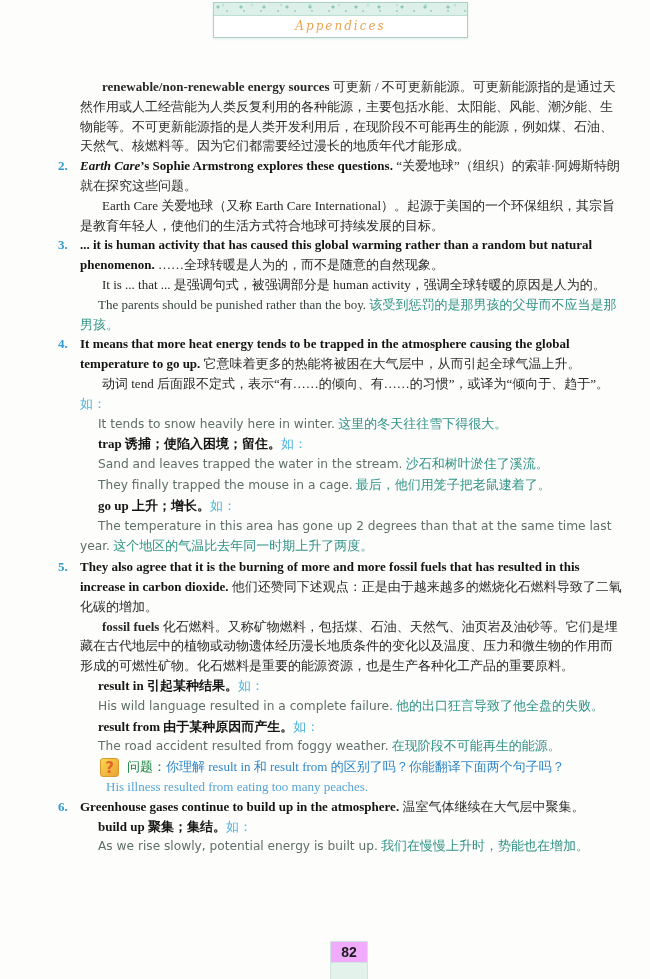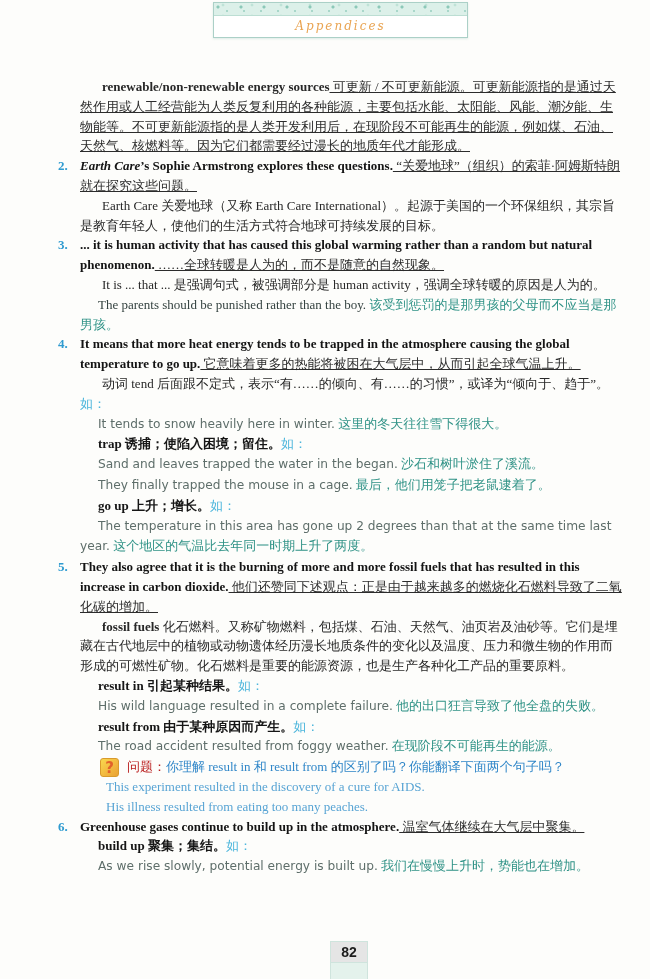--- a/index.html
+++ b/index.html
@@ -40,21 +40,21 @@
   }
   p{margin:0;}
   .intro{margin-left:22px;text-indent:22px;}
   .item{display:flex;}
   .num{
     width:22px;flex:0 0 22px;
     color:#2f9bd0;font-weight:bold;
   }
   .body{flex:1;min-width:0;}
   .lead b{color:#141414;}
-  .zh{color:#2c2c2c;text-decoration:underline;}
+  .zh{color:#2c2c2c;}
   .sub{text-indent:22px;}
   .exline,.gloss{text-indent:18px;}
   .gloss b{color:#161616;}
   .eg{color:#4db6dc;}
   .ex-en{
     font-family:"DejaVu Sans","Liberation Sans",sans-serif;
     font-size:12.2px;color:#5e6e6a;
   }
   .ex-zh{color:#2f9286;}
   .ex-serif-en{color:#33413f;}
@@ -63,26 +63,26 @@
   .qicon{
     flex:0 0 19px;width:19px;height:19px;margin-top:1px;margin-right:8px;
     background:linear-gradient(135deg,#f9d84e 0%,#f2b93f 55%,#e9a234 100%);
     border-radius:3px;border:1px solid #d99a2c;
     color:#e2622a;font-weight:bold;font-size:15px;line-height:18px;
     text-align:center;
     font-family:"DejaVu Sans",sans-serif;
     box-sizing:border-box;
   }
   .qtext{color:#2f86c8;}
-  .qlabel{font-weight:normal;color:#b91c1c;}
+  .qlabel{font-weight:normal;color:#15803d;}
   .qsent{margin-left:26px;color:#58a4d4;}
   
   .footer-box{position:absolute;left:330px;top:941px;width:38px;}
   .pagenum{
-    border:1px solid #cfe4dd;background:#e5e5e5;
+    border:1px solid #cfe4dd;background:#f0abfc;
     text-align:center;font-family:"Liberation Sans","DejaVu Sans",sans-serif;
     font-weight:bold;font-size:14px;color:#1c1c1c;
     height:20px;line-height:20px;
   }
   .footer-teal{
     height:18px;background:#e4f2ec;
     border:1px solid #cfe4dd;border-top:none;
   }
 </style>
 </head>
@@ -114,41 +114,40 @@
     </div>
   </div>
 
   <div class="item">
     <span class="num">4.</span>
     <div class="body">
       <p class="lead"><b>It means that more heat energy tends to be trapped in the atmosphere causing the global temperature to go up.</b><span class="zh"> 它意味着更多的热能将被困在大气层中，从而引起全球气温上升。</span></p>
       <p class="sub"><span>动词 tend 后面跟不定式，表示“有……的倾向、有……的习惯”，或译为“倾向于、趋于”。</span><span class="eg">如：</span></p>
       <p class="exline"><span class="ex-en">It tends to snow heavily here in winter.</span><span class="ex-zh"> 这里的冬天往往雪下得很大。</span></p>
       <p class="gloss"><b>trap</b><b> 诱捕；使陷入困境；留住。</b><span class="eg">如：</span></p>
-      <p class="exline"><span class="ex-en">Sand and leaves trapped the water in the began.</span><span class="ex-zh"> 沙石和树叶淤住了溪流。</span></p>
+      <p class="exline"><span class="ex-en">Sand and leaves trapped the water in the stream.</span><span class="ex-zh"> 沙石和树叶淤住了溪流。</span></p>
       <p class="exline"><span class="ex-en">They finally trapped the mouse in a cage.</span><span class="ex-zh"> 最后，他们用笼子把老鼠逮着了。</span></p>
       <p class="gloss"><b>go up</b><b> 上升；增长。</b><span class="eg">如：</span></p>
       <p class="exline"><span class="ex-en">The temperature in this area has gone up 2 degrees than that at the same time last year.</span><span class="ex-zh"> 这个地区的气温比去年同一时期上升了两度。</span></p>
     </div>
   </div>
 
   <div class="item">
     <span class="num">5.</span>
     <div class="body">
       <p class="lead"><b>They also agree that it is the burning of more and more fossil fuels that has resulted in this increase in carbon dioxide.</b><span class="zh"> 他们还赞同下述观点：正是由于越来越多的燃烧化石燃料导致了二氧化碳的增加。</span></p>
       <p class="sub"><b>fossil fuels</b><span> 化石燃料。又称矿物燃料，包括煤、石油、天然气、油页岩及油砂等。它们是埋藏在古代地层中的植物或动物遗体经历漫长地质条件的变化以及温度、压力和微生物的作用而形成的可燃性矿物。化石燃料是重要的能源资源，也是生产各种化工产品的重要原料。</span></p>
       <p class="gloss"><b>result in</b><b> 引起某种结果。</b><span class="eg">如：</span></p>
       <p class="exline"><span class="ex-en">His wild language resulted in a complete failure.</span><span class="ex-zh"> 他的出口狂言导致了他全盘的失败。</span></p>
       <p class="gloss"><b>result from</b><b> 由于某种原因而产生。</b><span class="eg">如：</span></p>
       <p class="exline"><span class="ex-en">The road accident resulted from foggy weather.</span><span class="ex-zh"> 在现阶段不可能再生的能源。</span></p>
       <div class="qrow">
         <span class="qicon">?</span>
         <p class="qtext"><b class="qlabel">问题：</b><span>你理解 result in 和 result from 的区别了吗？你能翻译下面两个句子吗？</span></p>
       </div>
-      <p class="qsent">This experiment resulted in the discovery of a cure for AIDS.</p>
       <p class="qsent">His illness resulted from eating too many peaches.</p>
     </div>
   </div>
 
   <div class="item">
     <span class="num">6.</span>
     <div class="body">
       <p class="lead"><b>Greenhouse gases continue to build up in the atmosphere.</b><span class="zh"> 温室气体继续在大气层中聚集。</span></p>
       <p class="gloss"><b>build up</b><b> 聚集；集结。</b><span class="eg">如：</span></p>
       <p class="exline"><span class="ex-en">As we rise slowly, potential energy is built up.</span><span class="ex-zh"> 我们在慢慢上升时，势能也在增加。</span></p>

